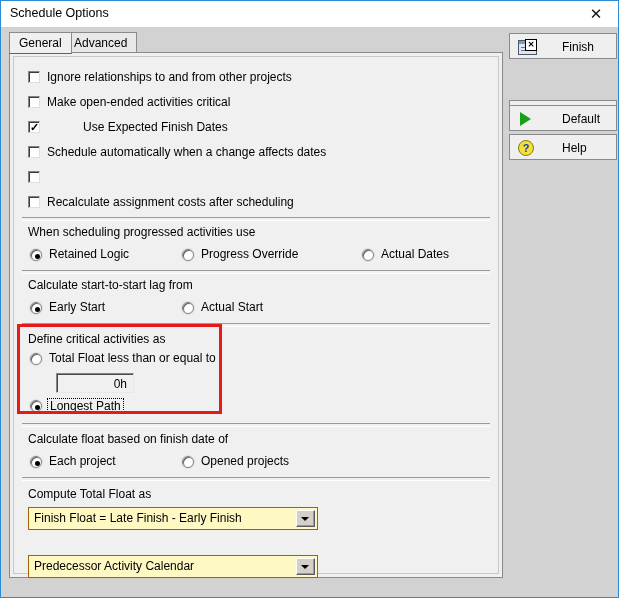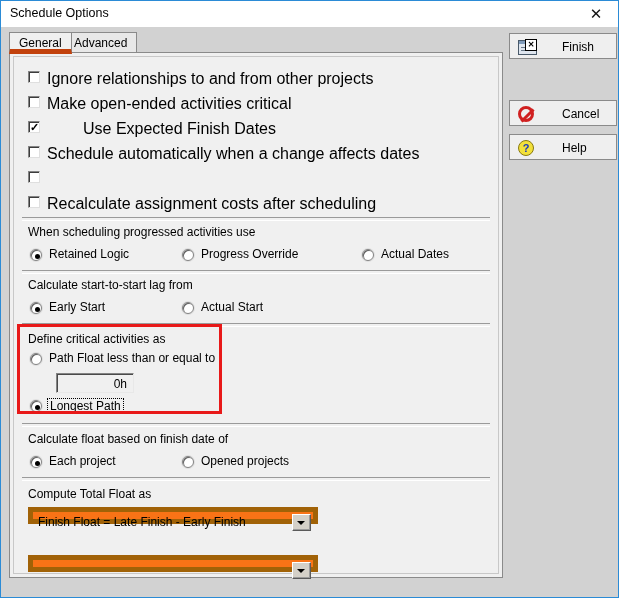--- a/index.html
+++ b/index.html
@@ -17,38 +17,38 @@
   .title-text{position:absolute;left:9px;top:5px;font-size:12.5px;color:#000;}
   .close-x{position:absolute;right:0px;top:0px;width:44px;height:25px;
     display:flex;align-items:center;justify-content:center;font-size:15px;color:#111;
     font-family:"Liberation Sans", sans-serif;cursor:default;}
 
   
   .tabstrip{position:absolute;left:8px;top:31px;width:494px;height:20px;}
   .tab{position:absolute;top:0;height:21px;box-sizing:border-box;
     border:1px solid #8a8a8a;background:#e8e8e8;
     font-size:12px;padding:3px 9px 0 9px;color:#000;}
-  .tab.active{background:#f0f0f0;border-bottom:5px solid #c2410c;z-index:3;height:22px;}
+  .tab.active{background:#f0f0f0;border-bottom:1px solid #c2410c;z-index:3;height:22px;}
   .tab0{left:0;}
   .tab1{left:55px;text-align:right;}
 
   
   .panel{position:absolute;left:8px;top:51px;width:494px;height:526px;box-sizing:border-box;
     border:1px solid #8a8a8a;background:#f0f0f0;}
   .panel-inner{position:absolute;left:3px;top:3px;right:3px;bottom:3px;
     border:1px solid #c8c8c8;background:#f0f0f0;}
   .grp-label{position:absolute;font-size:12px;color:#000;}
 
   
   .cb{position:absolute;width:12px;height:12px;box-sizing:border-box;
     background:#fff;border-top:1px solid #848484;border-left:1px solid #848484;
     border-right:1px solid #dfdfdf;border-bottom:1px solid #dfdfdf;
     box-shadow:inset 1px 1px 0 #3c3c3c;}
   .cb .tick{position:absolute;left:1px;top:-1px;font-size:11px;line-height:12px;color:#000;font-weight:bold;}
-  .cb-label{position:absolute;font-size:16px;white-space:nowrap;}
+  .cb-label{position:absolute;font-size:12px;white-space:nowrap;}
 
   
   .rb{position:absolute;width:12px;height:12px;border-radius:50%;
     box-sizing:border-box;background:#fff;border:1px solid #848484;
     box-shadow:inset 1px 1px 0 #606060, 0 0 0 1px #dfdfdf;}
   .rb .dot{position:absolute;left:3.5px;top:3.5px;width:5px;height:5px;border-radius:50%;background:#000;}
   .rb-label{position:absolute;font-size:12px;white-space:nowrap;}
   .rb-label.focus{border:1px dotted #000;padding:0 2px;margin-left:-2px;}
 
   
@@ -56,22 +56,22 @@
     border-top:1px solid #9a9a9a;border-bottom:1px solid #ffffff;}
 
   
   .txtbox{position:absolute;box-sizing:border-box;background:#f0f0f0;
     border-top:1px solid #848484;border-left:1px solid #848484;
     border-right:1px solid #e8e8e8;border-bottom:1px solid #e8e8e8;
     box-shadow:inset 1px 1px 0 #4a4a4a;
     font-size:12px;text-align:right;padding:3px 6px 0 0;color:#000;}
 
   
-  .combo{position:absolute;box-sizing:border-box;height:17px;background:#f97316;
-    border:5px solid #a16207;}
+  .combo{position:absolute;box-sizing:border-box;height:23px;background:#fef9c3;
+    border:1px solid #a16207;}
   .combo .val{position:absolute;left:5px;top:3px;font-size:12px;color:#000;white-space:nowrap;}
   .combo .arrowbtn{position:absolute;right:2px;top:2px;width:17px;height:15px;
     background:#d4d0c8;border:1px solid #ffffff;border-right-color:#5a5a5a;border-bottom-color:#5a5a5a;
     box-shadow:inset -1px -1px 0 #9a9a9a;}
   .combo .arrow{position:absolute;left:4px;top:6px;width:0;height:0;
     border-left:4px solid transparent;border-right:4px solid transparent;border-top:4px solid #000;}
 
   
   .redbox{position:absolute;box-sizing:border-box;border:3px solid #e81919;}
 
@@ -161,21 +161,21 @@
           <span class="dot"></span>
         </div>
       <div class="rb-label" style="left:35px;top:243px;">Early Start</div>
       <div class="rb" style="left:168px;top:245px;"></div>
       <div class="rb-label" style="left:187px;top:243px;">Actual Start</div>
 
       <div class="divider" style="top:266px;"></div>
 
       <div class="grp-label" style="left:14px;top:275px;">Define critical activities as</div>
       <div class="rb" style="left:16px;top:296px;"></div>
-      <div class="rb-label" style="left:35px;top:294px;">Path Float less than or equal to</div>
+      <div class="rb-label" style="left:35px;top:294px;">Total Float less than or equal to</div>
 
       <div class="txtbox" style="left:42px;top:316px;width:78px;height:20px;">0h</div>
 
       <div class="rb" style="left:16px;top:343px;">
           <span class="dot"></span>
         </div>
       <div class="rb-label focus" style="left:35px;top:341px;">Longest Path</div>
 
       <div class="redbox" style="left:3px;top:267px;width:205px;height:90px;"></div>
 
@@ -193,20 +193,21 @@
 
       <div class="grp-label" style="left:14px;top:430px;">Compute Total Float as</div>
       <div class="combo" style="left:14px;top:450px;width:290px;">
         <span class="val">Finish Float = Late Finish - Early Finish</span>
         <span class="arrowbtn">
             <span class="arrow"></span>
           </span>
       </div>
 
       <div class="combo" style="left:14px;top:498px;width:290px;">
+        <span class="val">Predecessor Activity Calendar</span>
         <span class="arrowbtn">
             <span class="arrow"></span>
           </span>
       </div>
 
     </div>
   </div>
 
   <div class="btn" style="left:508px;top:32px;">
     <span class="bicon">
@@ -222,20 +223,26 @@
 
   <div class="btn" style="left:508px;top:61px;margin-top:38px;">
     <span class="bicon">
       <span class="ico-ban">
           <span class="slash"></span>
         </span>
     </span>
     <span class="blabel">Cancel</span>
   </div>
 
+  <div class="btn" style="left:508px;top:104px;">
+    <span class="bicon">
+      <span class="ico-tri"></span>
+    </span>
+    <span class="blabel">Default</span>
+  </div>
 
   <div class="btn" style="left:508px;top:133px;">
     <span class="bicon">
       <span class="ico-help">
           <span class="q">?</span>
         </span>
     </span>
     <span class="blabel">Help</span>
   </div>
 

